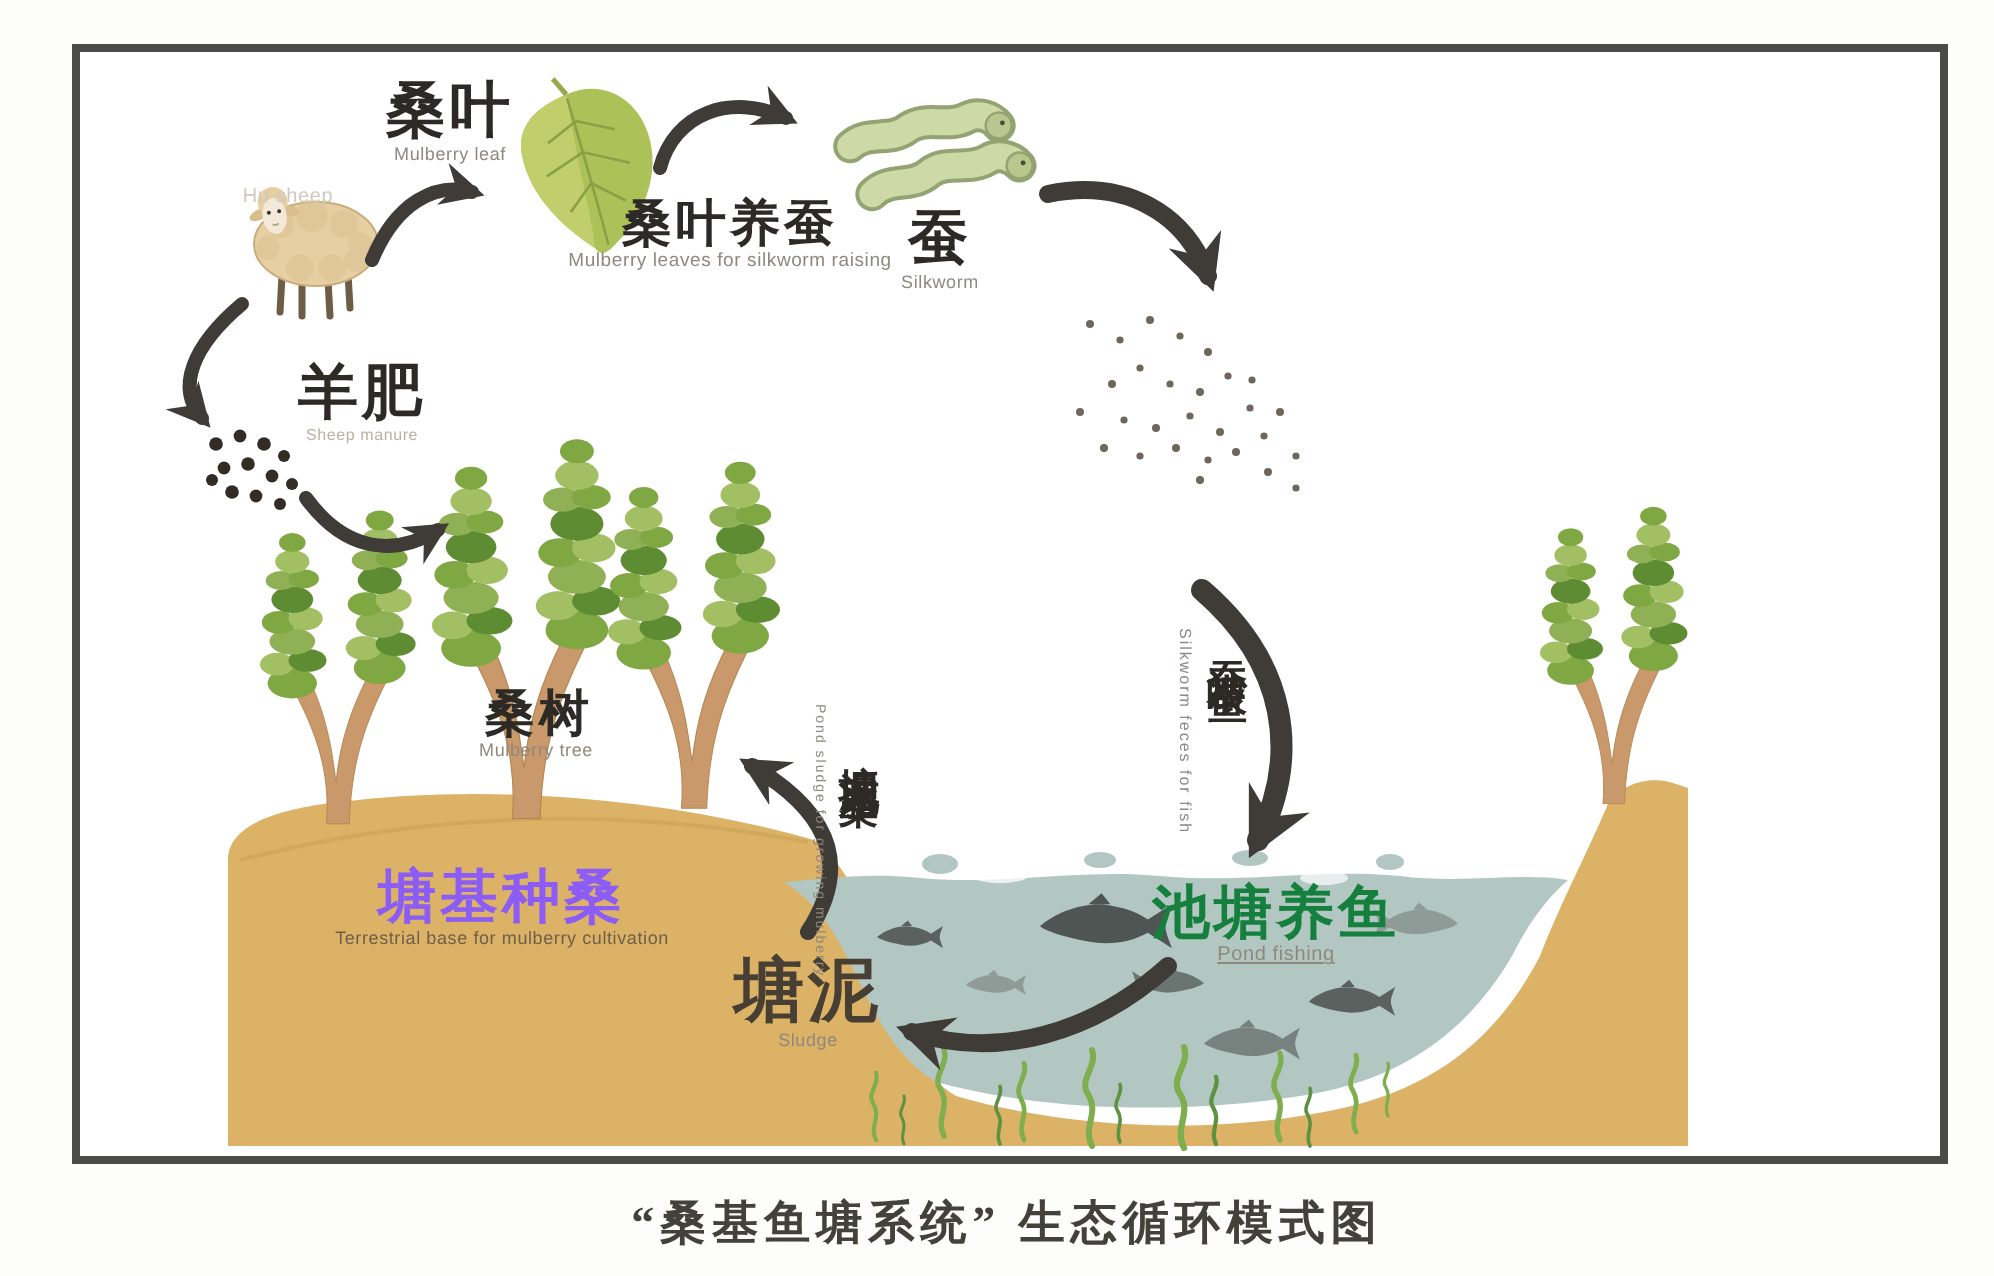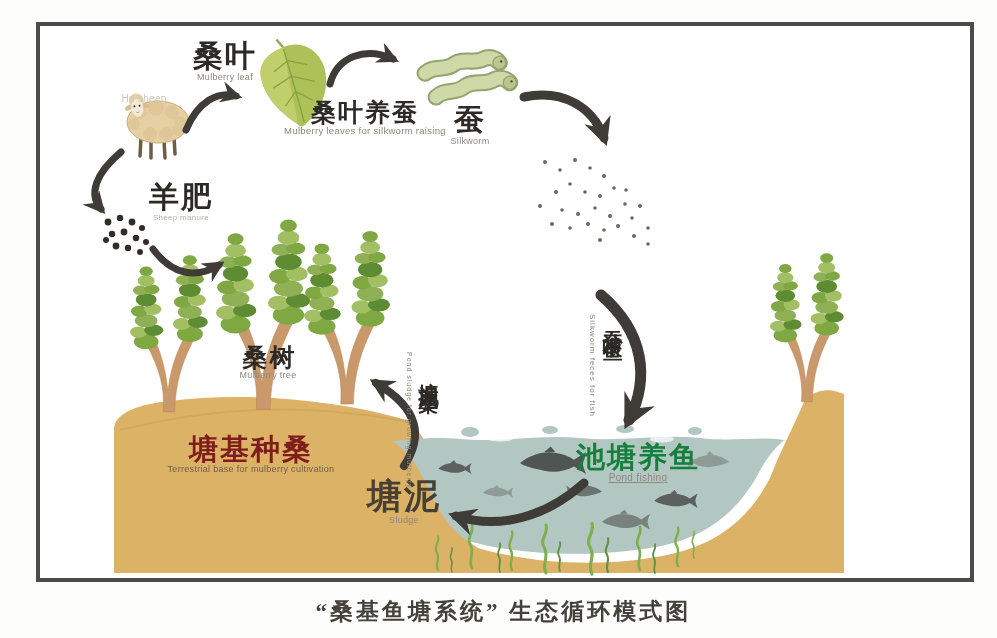--- a/index.html
+++ b/index.html
@@ -261,21 +261,21 @@
     <div class="ven" style="font-size:7px;">Pond sludge for growing mulberry</div>
     <div class="vzh" style="margin-top:14px;">塘泥肥桑</div>
   </div>
 
   <div class="lbl" style="left:268px;top:344px;">
     <div class="zh" style="font-size:25px;text-align:right;">桑树</div>
     <div class="en">Mulberry tree</div>
   </div>
 
   <div class="lbl" style="left:251px;top:434px;">
-    <div class="zh" style="font-size:29px;color:#7f1d1d;">塘基种桑</div>
+    <div class="zh" style="font-size:29px;color:#8b5cf6;">塘基种桑</div>
     <div class="en" style="color:#6e5f49;">Terrestrial base for mulberry cultivation</div>
   </div>
 
   <div class="lbl" style="left:181px;top:181px;">
     <div class="zh" style="font-size:30px;">羊肥</div>
     <div class="en" style="font-size:8px;color:#b9b0a0;">Sheep manure</div>
   </div>
 
   <div class="caption">“桑基鱼塘系统” 生态循环模式图</div>
 </div>

